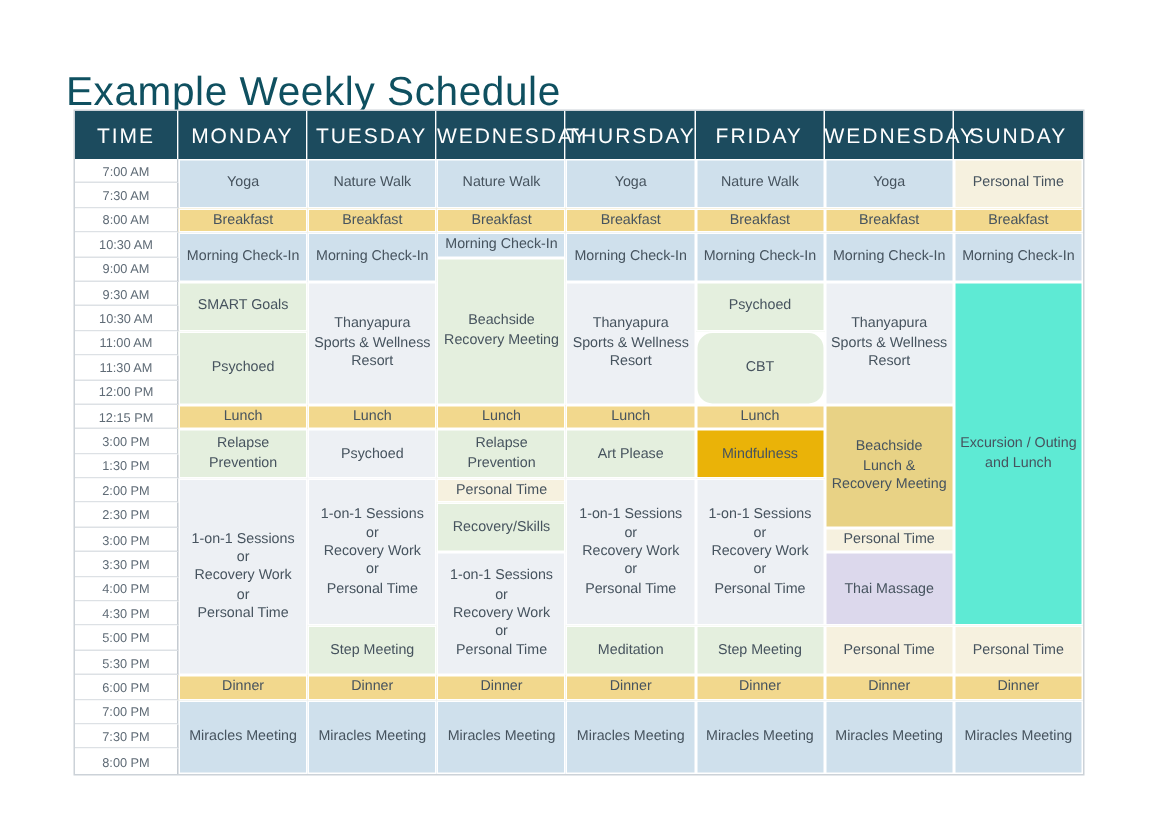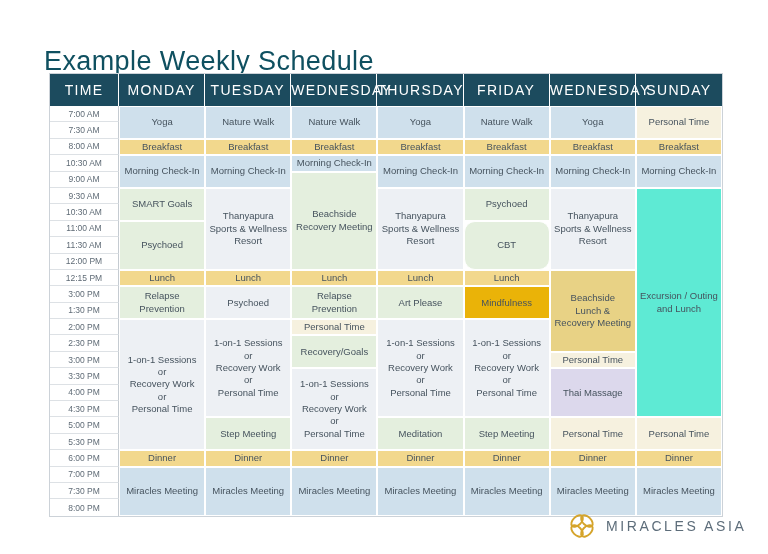--- a/index.html
+++ b/index.html
@@ -199,21 +199,21 @@
 or
 Personal Time</td>
             <td class="block" rowspan="6" style="background: rgb(237, 240, 244);">1-on-1 Sessions
 or
 Recovery Work
 or
 Personal Time</td>
           </tr>
           <tr>
             <td class="time">2:30 PM</td>
-            <td class="block" rowspan="2" style="background: rgb(228, 239, 222);">Recovery/Goals</td>
+            <td class="block" rowspan="2" style="background: rgb(228, 239, 222);">Recovery/Skills</td>
           </tr>
           <tr>
             <td class="time">3:00 PM</td>
             <td class="block" rowspan="1" style="background: rgb(246, 241, 223);">Personal Time</td>
           </tr>
           <tr>
             <td class="time">3:30 PM</td>
             <td class="block" rowspan="5" style="background: rgb(237, 240, 244);">1-on-1 Sessions
 or
 Recovery Work
@@ -262,23 +262,14 @@
             <td class="time">7:30 PM</td>
           </tr>
           <tr>
             <td class="time">8:00 PM</td>
           </tr>
         </tbody>
       </table>
   </div>
 
 
-  <div class="brand">
-    <svg class="brand-icon" viewBox="0 0 30 30" fill="none" stroke="currentColor" stroke-width="1.8">
-      <ellipse cx="10.4" cy="10.4" rx="6.6" ry="3.9" transform="rotate(-45 10.4 10.4)"></ellipse>
-      <ellipse cx="19.6" cy="10.4" rx="6.6" ry="3.9" transform="rotate(45 19.6 10.4)"></ellipse>
-      <ellipse cx="10.4" cy="19.6" rx="6.6" ry="3.9" transform="rotate(45 10.4 19.6)"></ellipse>
-      <ellipse cx="19.6" cy="19.6" rx="6.6" ry="3.9" transform="rotate(-45 19.6 19.6)"></ellipse>
-    </svg>
-    <span class="brand-name">MIRACLES ASIA</span>
-  </div>
 
 </div>
 
 </body></html>

